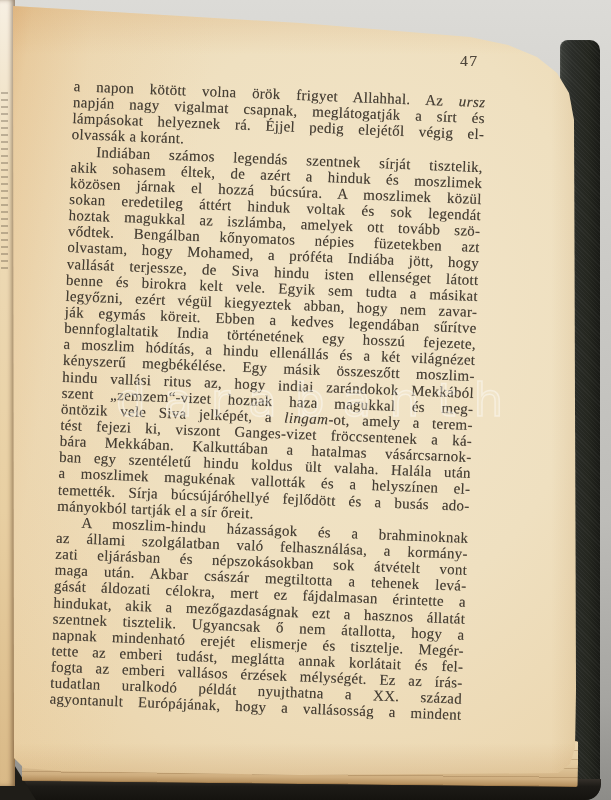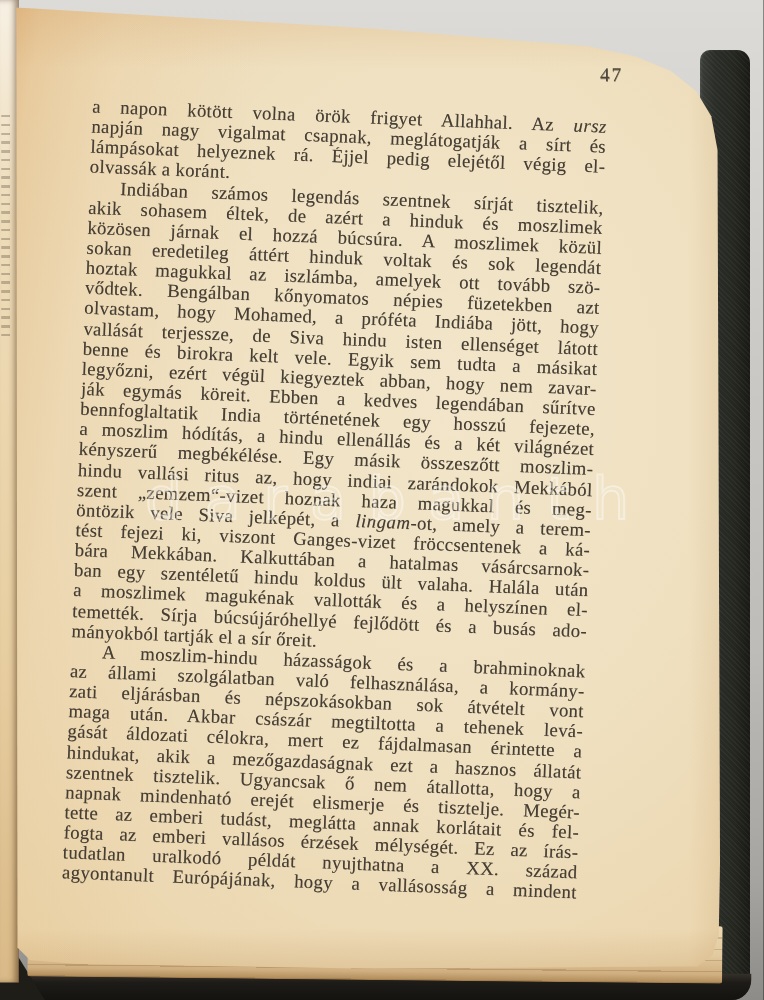--- a/index.html
+++ b/index.html
@@ -56,21 +56,20 @@
       linear-gradient(98deg, rgba(210,140,70,.40) 0%, rgba(220,165,100,.24) 5%, rgba(232,195,145,.14) 14%, rgba(0,0,0,0) 32%),
       linear-gradient(180deg, rgba(205,150,90,.28) 0%, rgba(0,0,0,0) 7%),
       linear-gradient(0deg, rgba(185,135,75,.28) 0%, rgba(0,0,0,0) 5%),
       linear-gradient(270deg, rgba(190,150,95,.20) 0%, rgba(0,0,0,0) 5%),
       radial-gradient(ellipse at 62% 40%, #f2e5c9 0%, #efe0c0 45%, #ecd8b2 75%, #e8cfa2 100%);
   }
   .folio {
     position:absolute; left:460px; top:52px;
     font-size:15.5px; letter-spacing:1.5px; color:#4e463b;
     text-shadow:.2px .2px .3px rgba(60,50,40,.5);
-    margin-left:20px;
   }
   .text-block {
     position:absolute; left:74px; top:78px; width:412px;
     transform:rotate(2.25deg); transform-origin:0 0;
     color:#453e34; font-size:15px; line-height:16.15px;
   }
   .line {
     height:16.15px; overflow:hidden;
     text-align:justify; text-align-last:justify;
     letter-spacing:.25px;

